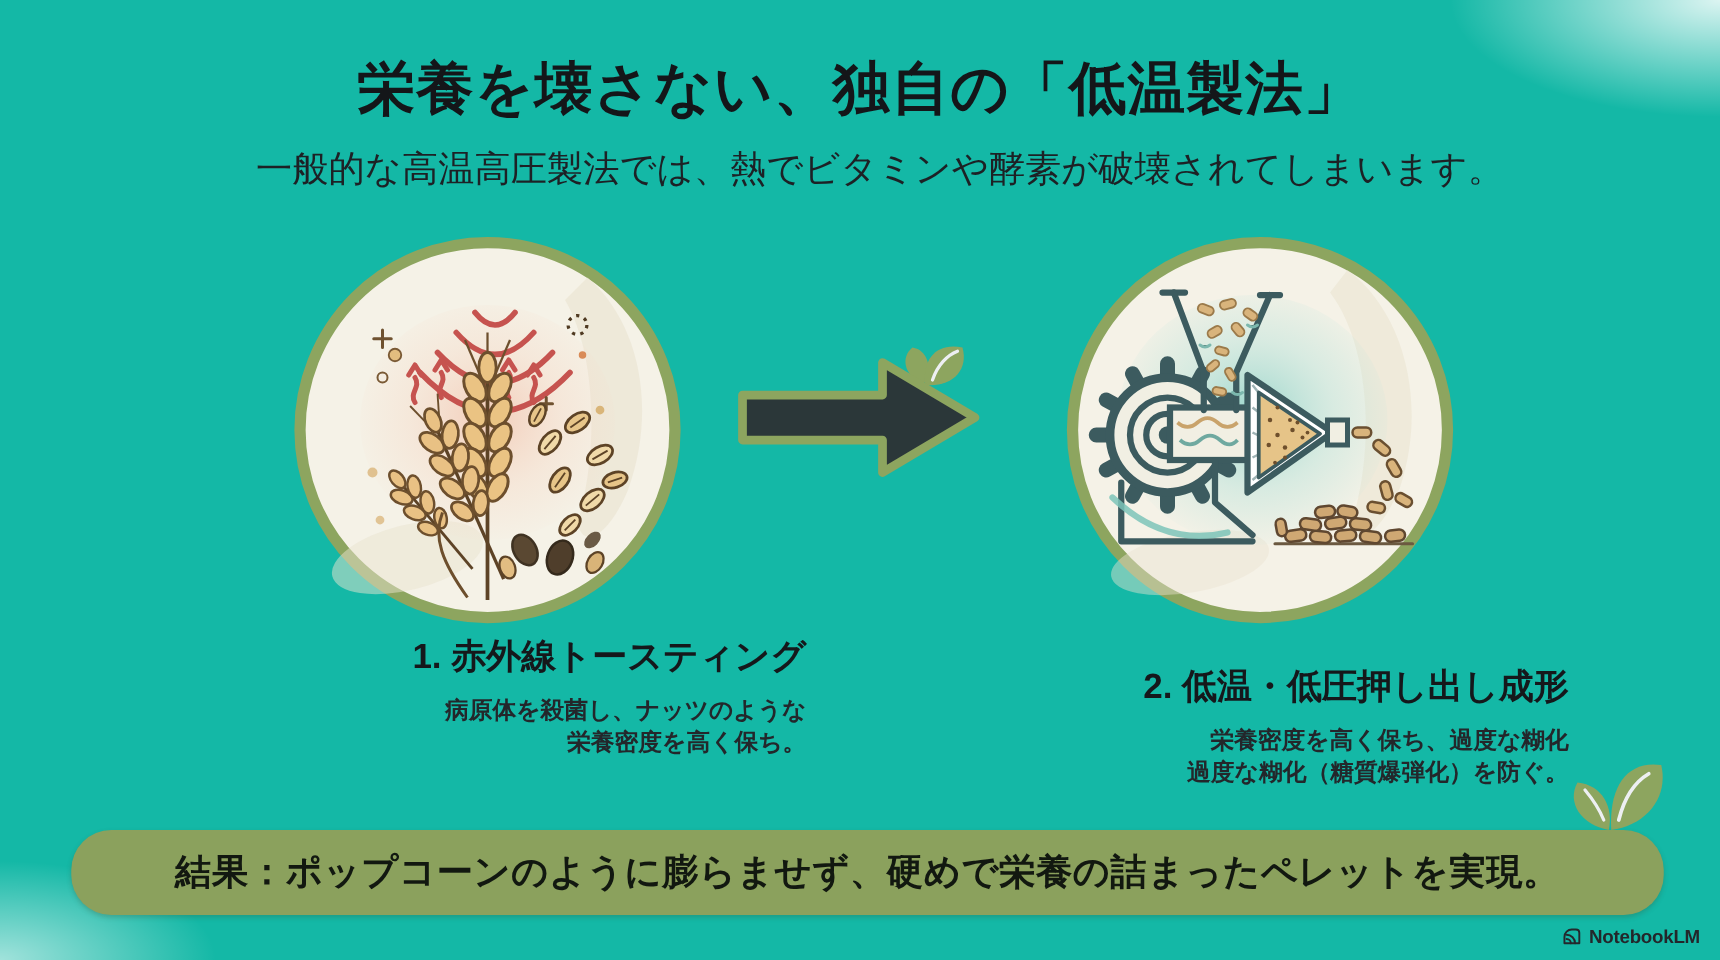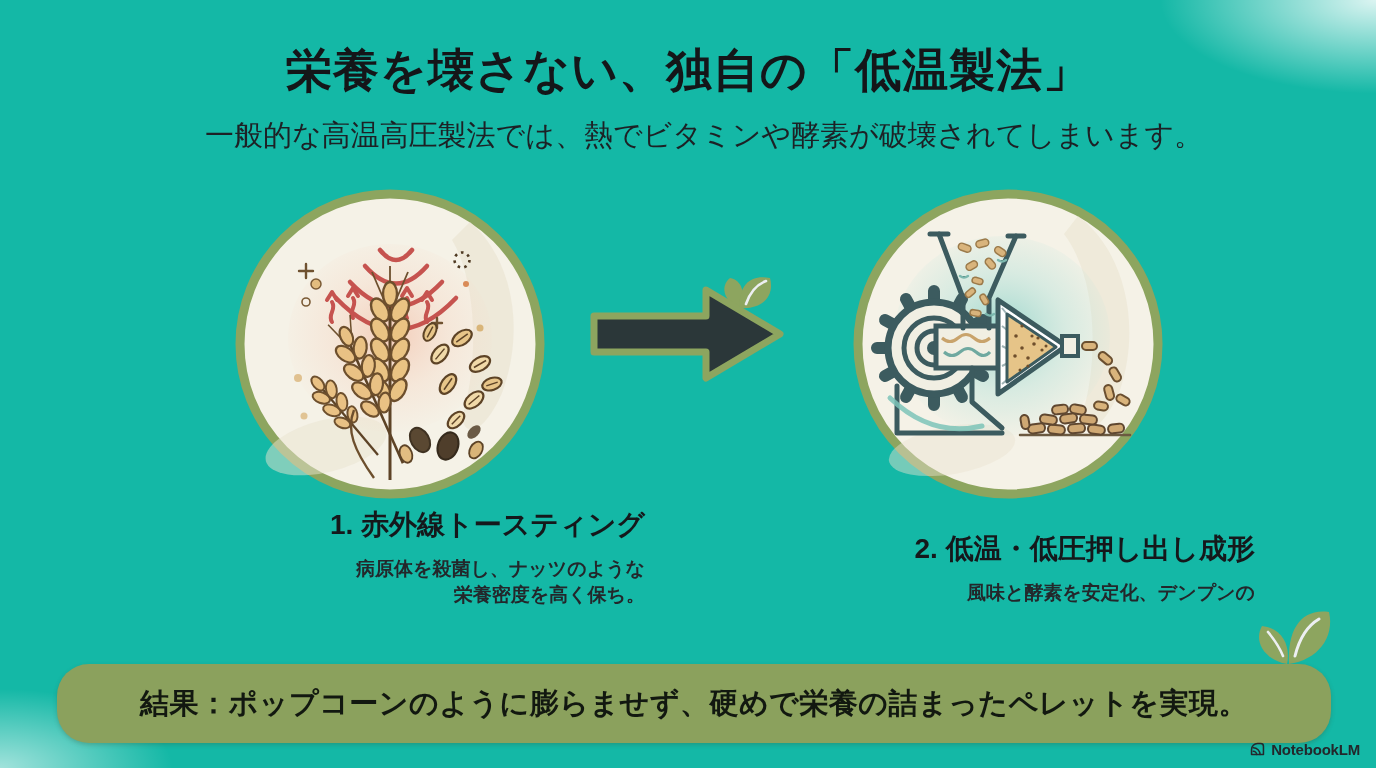--- a/index.html
+++ b/index.html
@@ -25,21 +25,21 @@
   #ill1{left:234px;top:188px;}
   #ill2{left:852px;top:188px;}
   .arrow-wrap{position:absolute;left:586px;top:268px;width:208px;height:128px;}
   .step{position:absolute;top:506px;width:500px;text-align:right;}
   #step1{left:145px;}
   #step2{left:755px;margin-top:24px;}
   .step-heading{font-size:28px;font-weight:800;color:#15181b;margin-bottom:12px;}
   .step-body{font-size:19px;line-height:1.35;color:#23272b;font-weight:700;}
   .banner-leaf{position:absolute;left:1243px;top:600px;width:96px;height:68px;z-index:1;}
   .banner{
-    position:absolute;left:57px;top:664px;width:1274px;height:79px;
+    position:absolute;left:57px;top:664px;width:1274px;height:68px;
     background:#8ba15d;border-radius:32px;z-index:2;
     display:flex;align-items:center;justify-content:center;
     box-shadow:0 2px 4px rgba(60,70,40,.25);
   }
   .banner-text{font-size:29px;font-weight:800;color:#121810;letter-spacing:.5px;}
   .brand{position:absolute;right:16px;top:741px;display:flex;gap:5px;z-index:3;}
   .brand-text{font-size:15px;font-weight:700;color:#23272b;letter-spacing:-.2px;}
 </style>
 </head>
 <body>
@@ -307,21 +307,22 @@
     <div class="step-heading">1. 赤外線トースティング</div>
     <div class="step-body">
       <div>病原体を殺菌し、ナッツのような</div>
       <div>栄養密度を高く保ち。</div>
     </div>
   </div>
 
   <div class="step" id="step2">
     <div class="step-heading">2. 低温・低圧押し出し成形</div>
     <div class="step-body">
-      <div>風味と酵素を安定化、デンプンの</div>
+      <div>栄養密度を高く保ち、過度な糊化</div>
+      <div>過度な糊化（糖質爆弾化）を防ぐ。</div>
     </div>
   </div>
 
   <div class="banner-leaf">
     <svg width="96" height="68" viewBox="0 0 96 68">
       <path d="M 46,64 C 44,30 58,8 86,12 C 92,38 74,60 46,64 Z" fill="#8da55f"></path>
       <path d="M 52,56 C 56,40 64,26 76,19" stroke="#edeff2" stroke-width="3" fill="none" stroke-linecap="round"></path>
       <path d="M 44,64 C 22,60 10,42 19,26 C 39,28 48,46 44,64 Z" fill="#8da55f"></path>
       <path d="M 40,56 C 36,46 30,38 25,32" stroke="#edeff2" stroke-width="2.6" fill="none" stroke-linecap="round"></path>
     </svg>

